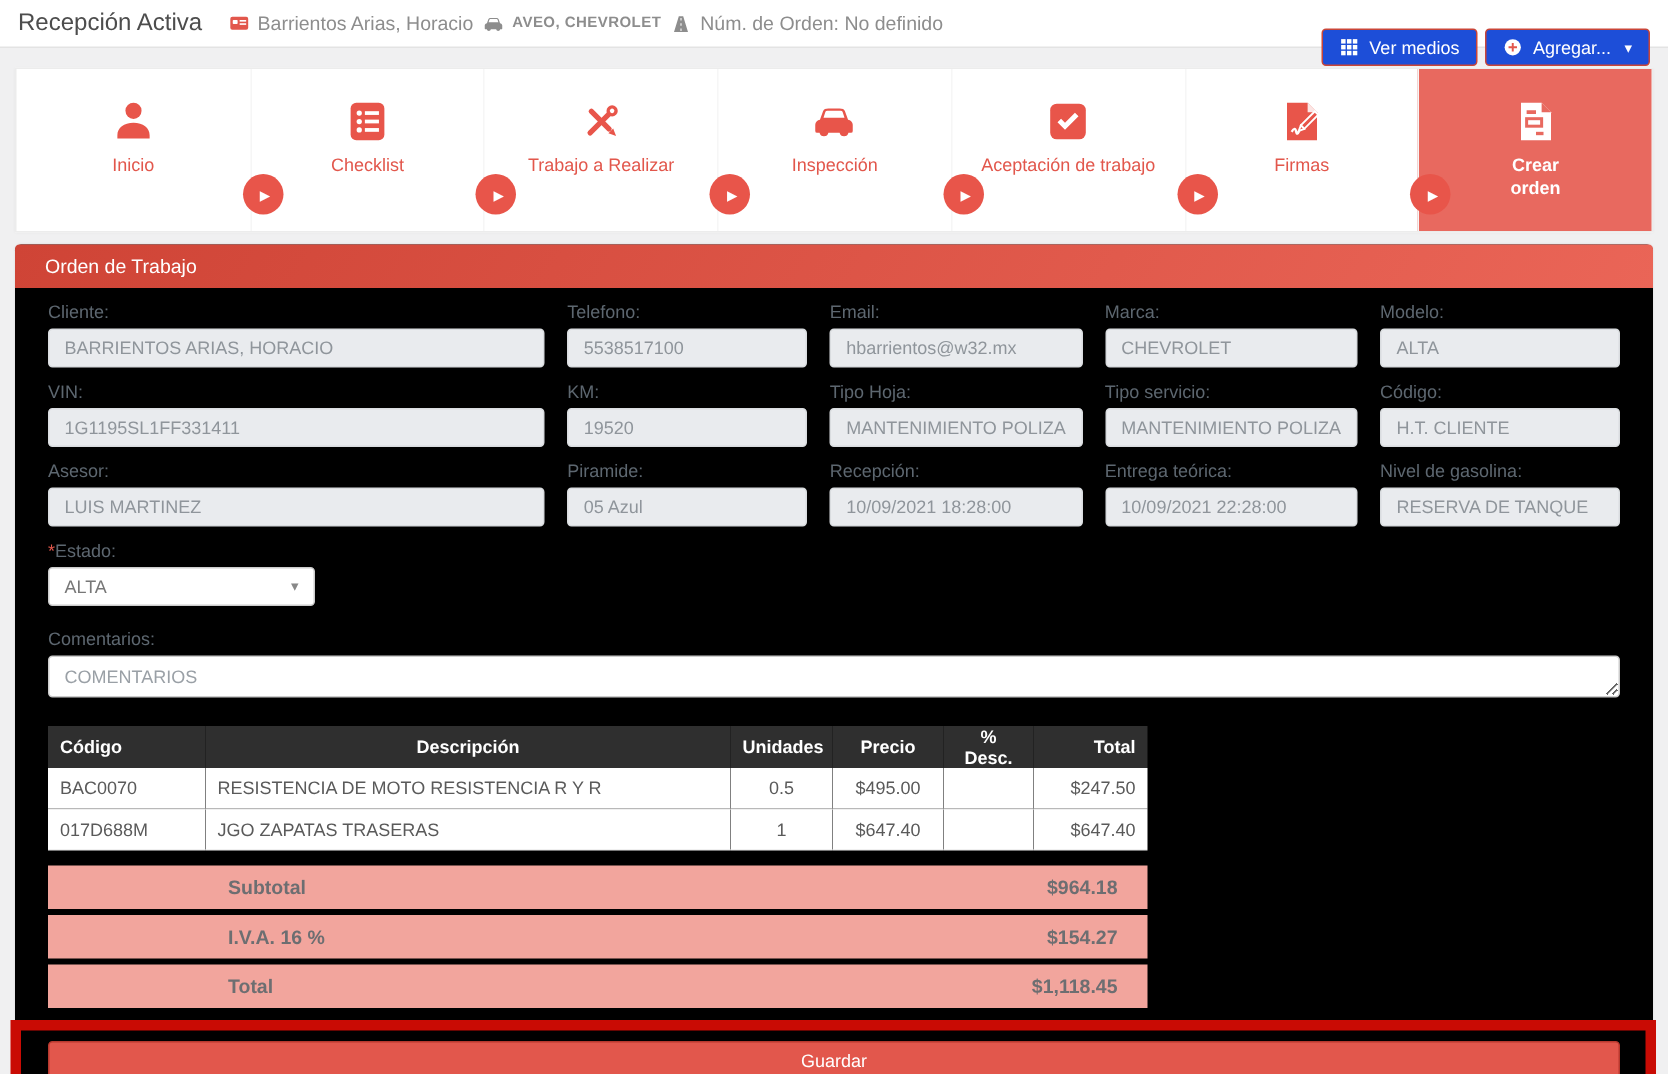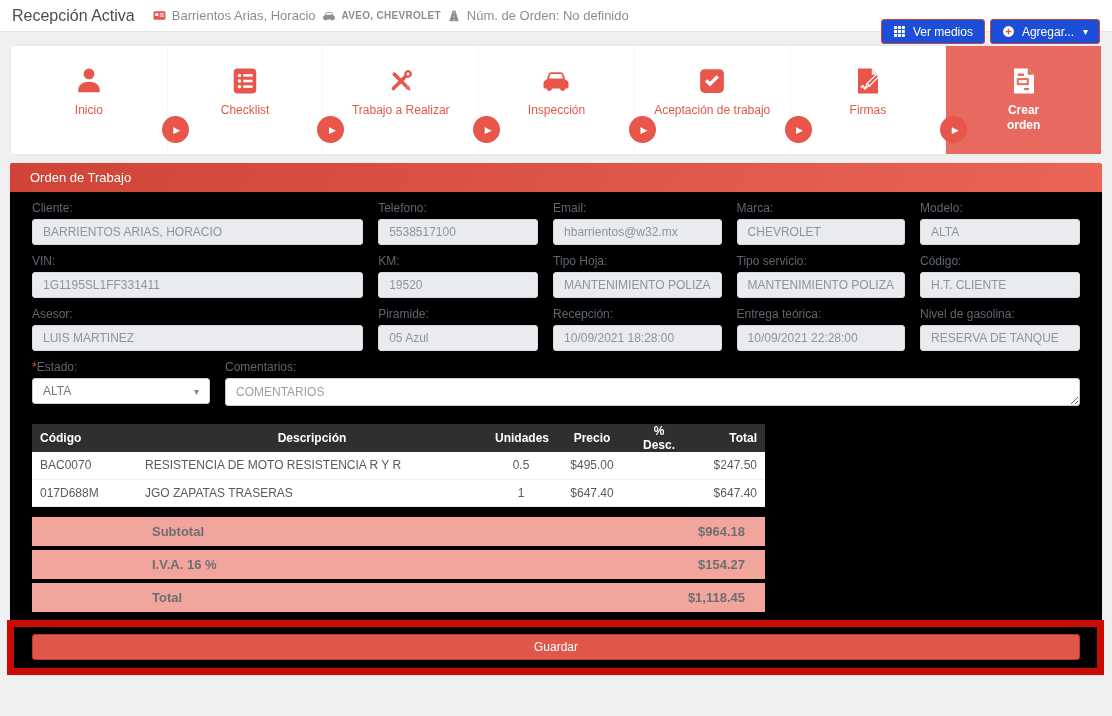--- a/index.html
+++ b/index.html
@@ -45,21 +45,21 @@
                  border-radius:3px 3px 0 0; }
   .card-body { padding:9px 22px 15px; }
 
   .form-grid { display:grid; grid-template-columns:2.07fr 1fr 1fr 1fr 1fr;
                column-gap:15px; row-gap:9px; }
   .field-label { font-size:12px; color:#5d6770; margin-bottom:4px; white-space:nowrap; }
   .req { color:#e2574c; }
   .field-value { height:26px; line-height:24px; padding:0 10px; background:#e9ebee;
                  border:1px solid #d9dcdf; border-radius:3px; color:#8f959b;
                  font-size:12px; white-space:nowrap; overflow:hidden; }
-  .row-estado { margin-top:9px; display:flex; gap:15px; }
+  .row-estado { margin-top:9px; display:flex; gap:15px;flex-direction:column; }
   .estado-wrap { width:178px; }
   .select-box { height:26px; background:#fff; border:1px solid #ccc; border-radius:3px;
                 display:flex; align-items:center; justify-content:space-between;
                 padding:0 10px; font-size:12px; color:#777; cursor:pointer; }
   .select-box .caret { color:#888; font-size:10px; }
   .coment-wrap { flex:1; }
   .coment-input { width:100%; height:28px; border:1px solid #ccc; border-radius:3px;
                   font-family:"Liberation Sans",sans-serif; font-size:12px;
                   padding:6px 10px; color:#555; resize:both; }
   .coment-input::placeholder { color:#9aa0a6; }

